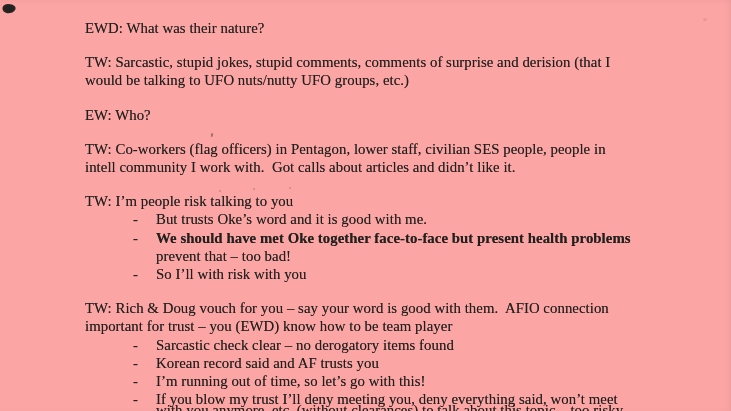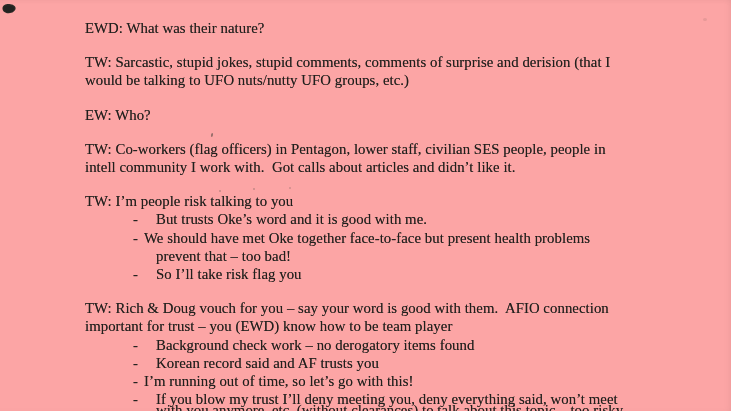--- a/index.html
+++ b/index.html
@@ -65,30 +65,30 @@
       <div class="line" style="left: 85px; top: 19px;">EWD: What was their nature?</div>
       <div class="line" style="left: 85px; top: 53.2px;">TW: Sarcastic, stupid jokes, stupid comments, comments of surprise and derision (that I</div>
       <div class="line" style="left: 85px; top: 71.4px;">would be talking to UFO nuts/nutty UFO groups, etc.)</div>
       <div class="line" style="left: 85px; top: 105.6px; text-align: center;">EW: Who?</div>
       <div class="line" style="left: 85px; top: 139.8px; text-align: center;">TW: Co-workers (flag officers) in Pentagon, lower staff, civilian SES people, people in</div>
       <div class="line" style="left: 85px; top: 158px;">intell community I work with.  Got calls about articles and didn’t like it.</div>
       <div class="line" style="left: 85px; top: 192.2px;">TW: I’m people risk talking to you</div>
       <div class="bullet-dash" style="left: 133px; top: 210.4px;">-</div>
       <div class="line" style="left: 156px; top: 210.4px; text-align: center;">But trusts Oke’s word and it is good with me.</div>
       <div class="bullet-dash" style="left: 133px; top: 228.6px;">-</div>
-      <div class="line" style="left: 144px; top: 228.6px;">We should have met Oke together face-to-face but present health problems</div>
+      <div class="line" style="left: 156px; top: 228.6px; font-weight: bold;">We should have met Oke together face-to-face but present health problems</div>
       <div class="line" style="left: 156px; top: 246.8px;">prevent that – too bad!</div>
       <div class="bullet-dash" style="left: 133px; top: 265px;">-</div>
-      <div class="line" style="left: 156px; top: 265px;">So I’ll take risk flag you</div>
+      <div class="line" style="left: 156px; top: 265px;">So I’ll with risk with you</div>
       <div class="line" style="left: 85px; top: 299.2px;">TW: Rich &amp; Doug vouch for you – say your word is good with them.  AFIO connection</div>
       <div class="line" style="left: 85px; top: 317.4px;">important for trust – you (EWD) know how to be team player</div>
       <div class="bullet-dash" style="left: 133px; top: 335.6px;">-</div>
-      <div class="line" style="left: 156px; top: 335.6px;">Background check work – no derogatory items found</div>
+      <div class="line" style="left: 156px; top: 335.6px;">Sarcastic check clear – no derogatory items found</div>
       <div class="bullet-dash" style="left: 133px; top: 353.8px;">-</div>
       <div class="line" style="left: 156px; top: 353.8px;">Korean record said and AF trusts you</div>
       <div class="bullet-dash" style="left: 133px; top: 372px;">-</div>
-      <div class="line" style="left: 144px; top: 372px;">I’m running out of time, so let’s go with this!</div>
+      <div class="line" style="left: 156px; top: 372px;">I’m running out of time, so let’s go with this!</div>
       <div class="bullet-dash" style="left: 133px; top: 390.2px;">-</div>
       <div class="line" style="left: 156px; top: 390.2px; text-align: center;">If you blow my trust I’ll deny meeting you, deny everything said, won’t meet</div>
       <div class="line" style="left: 156px; top: 401px;">with you anymore, etc. (without clearances) to talk about this topic – too risky</div>
     </div>
 
 </div>
 
 </body></html>

